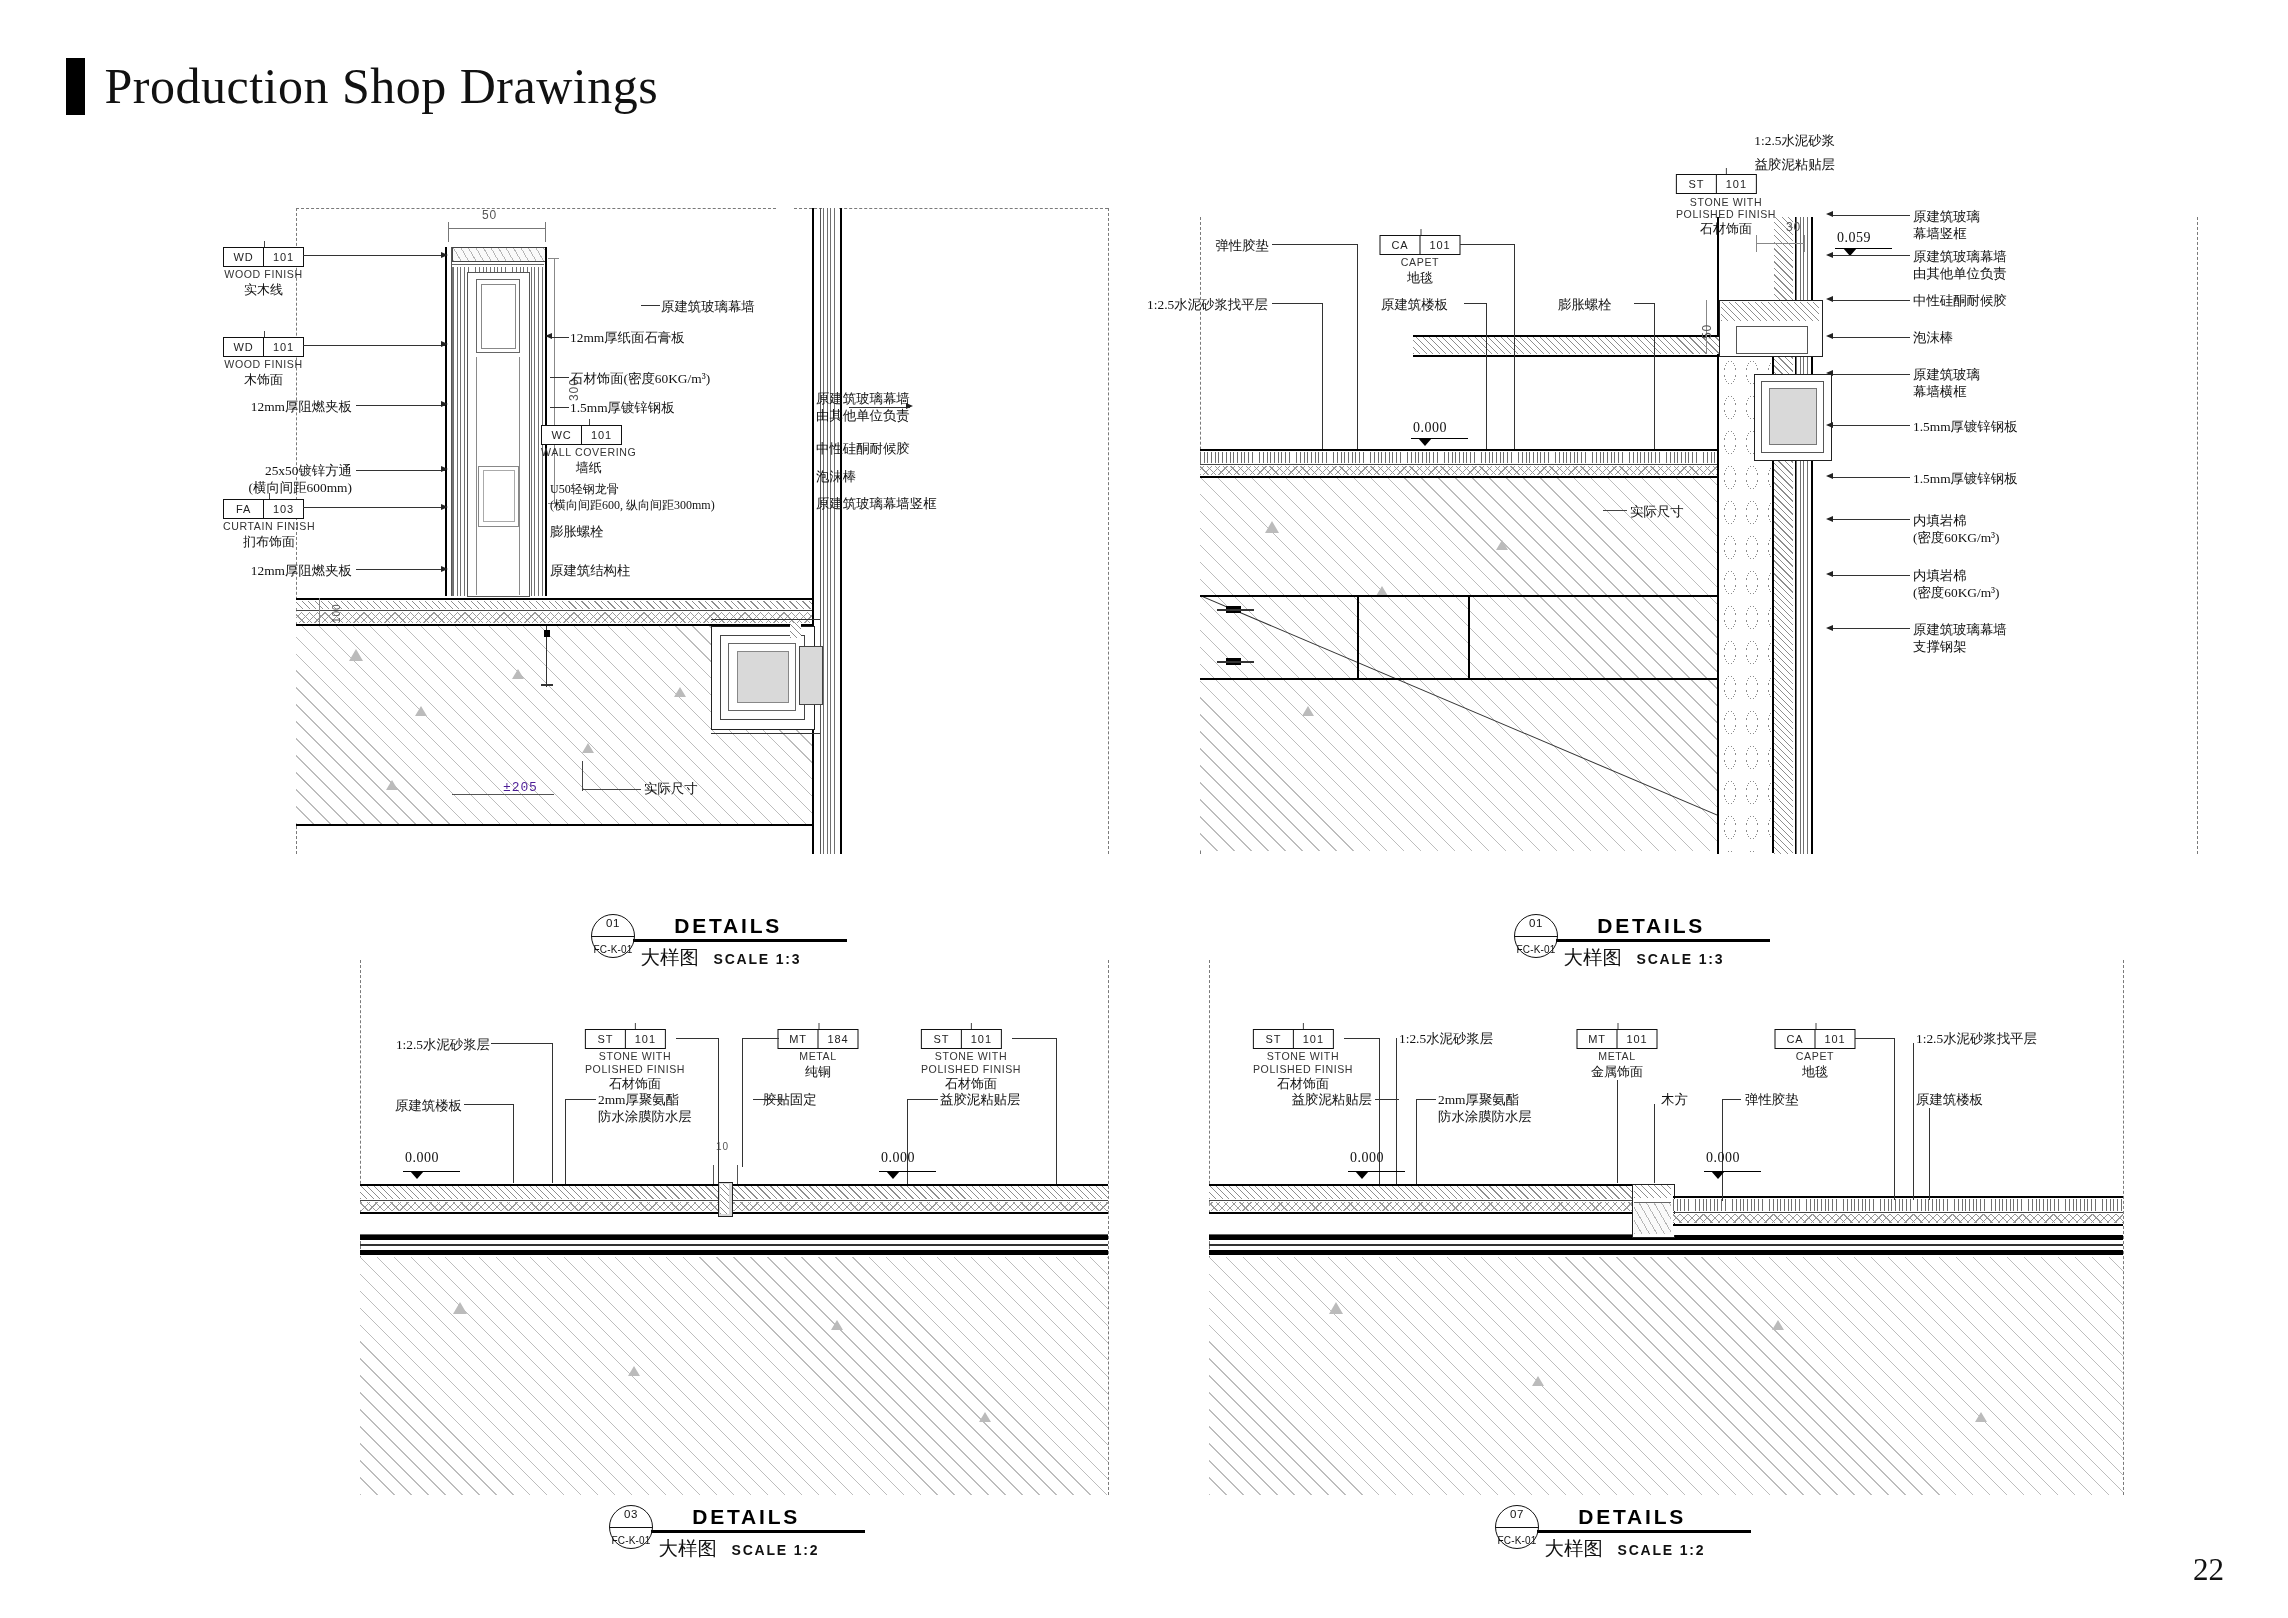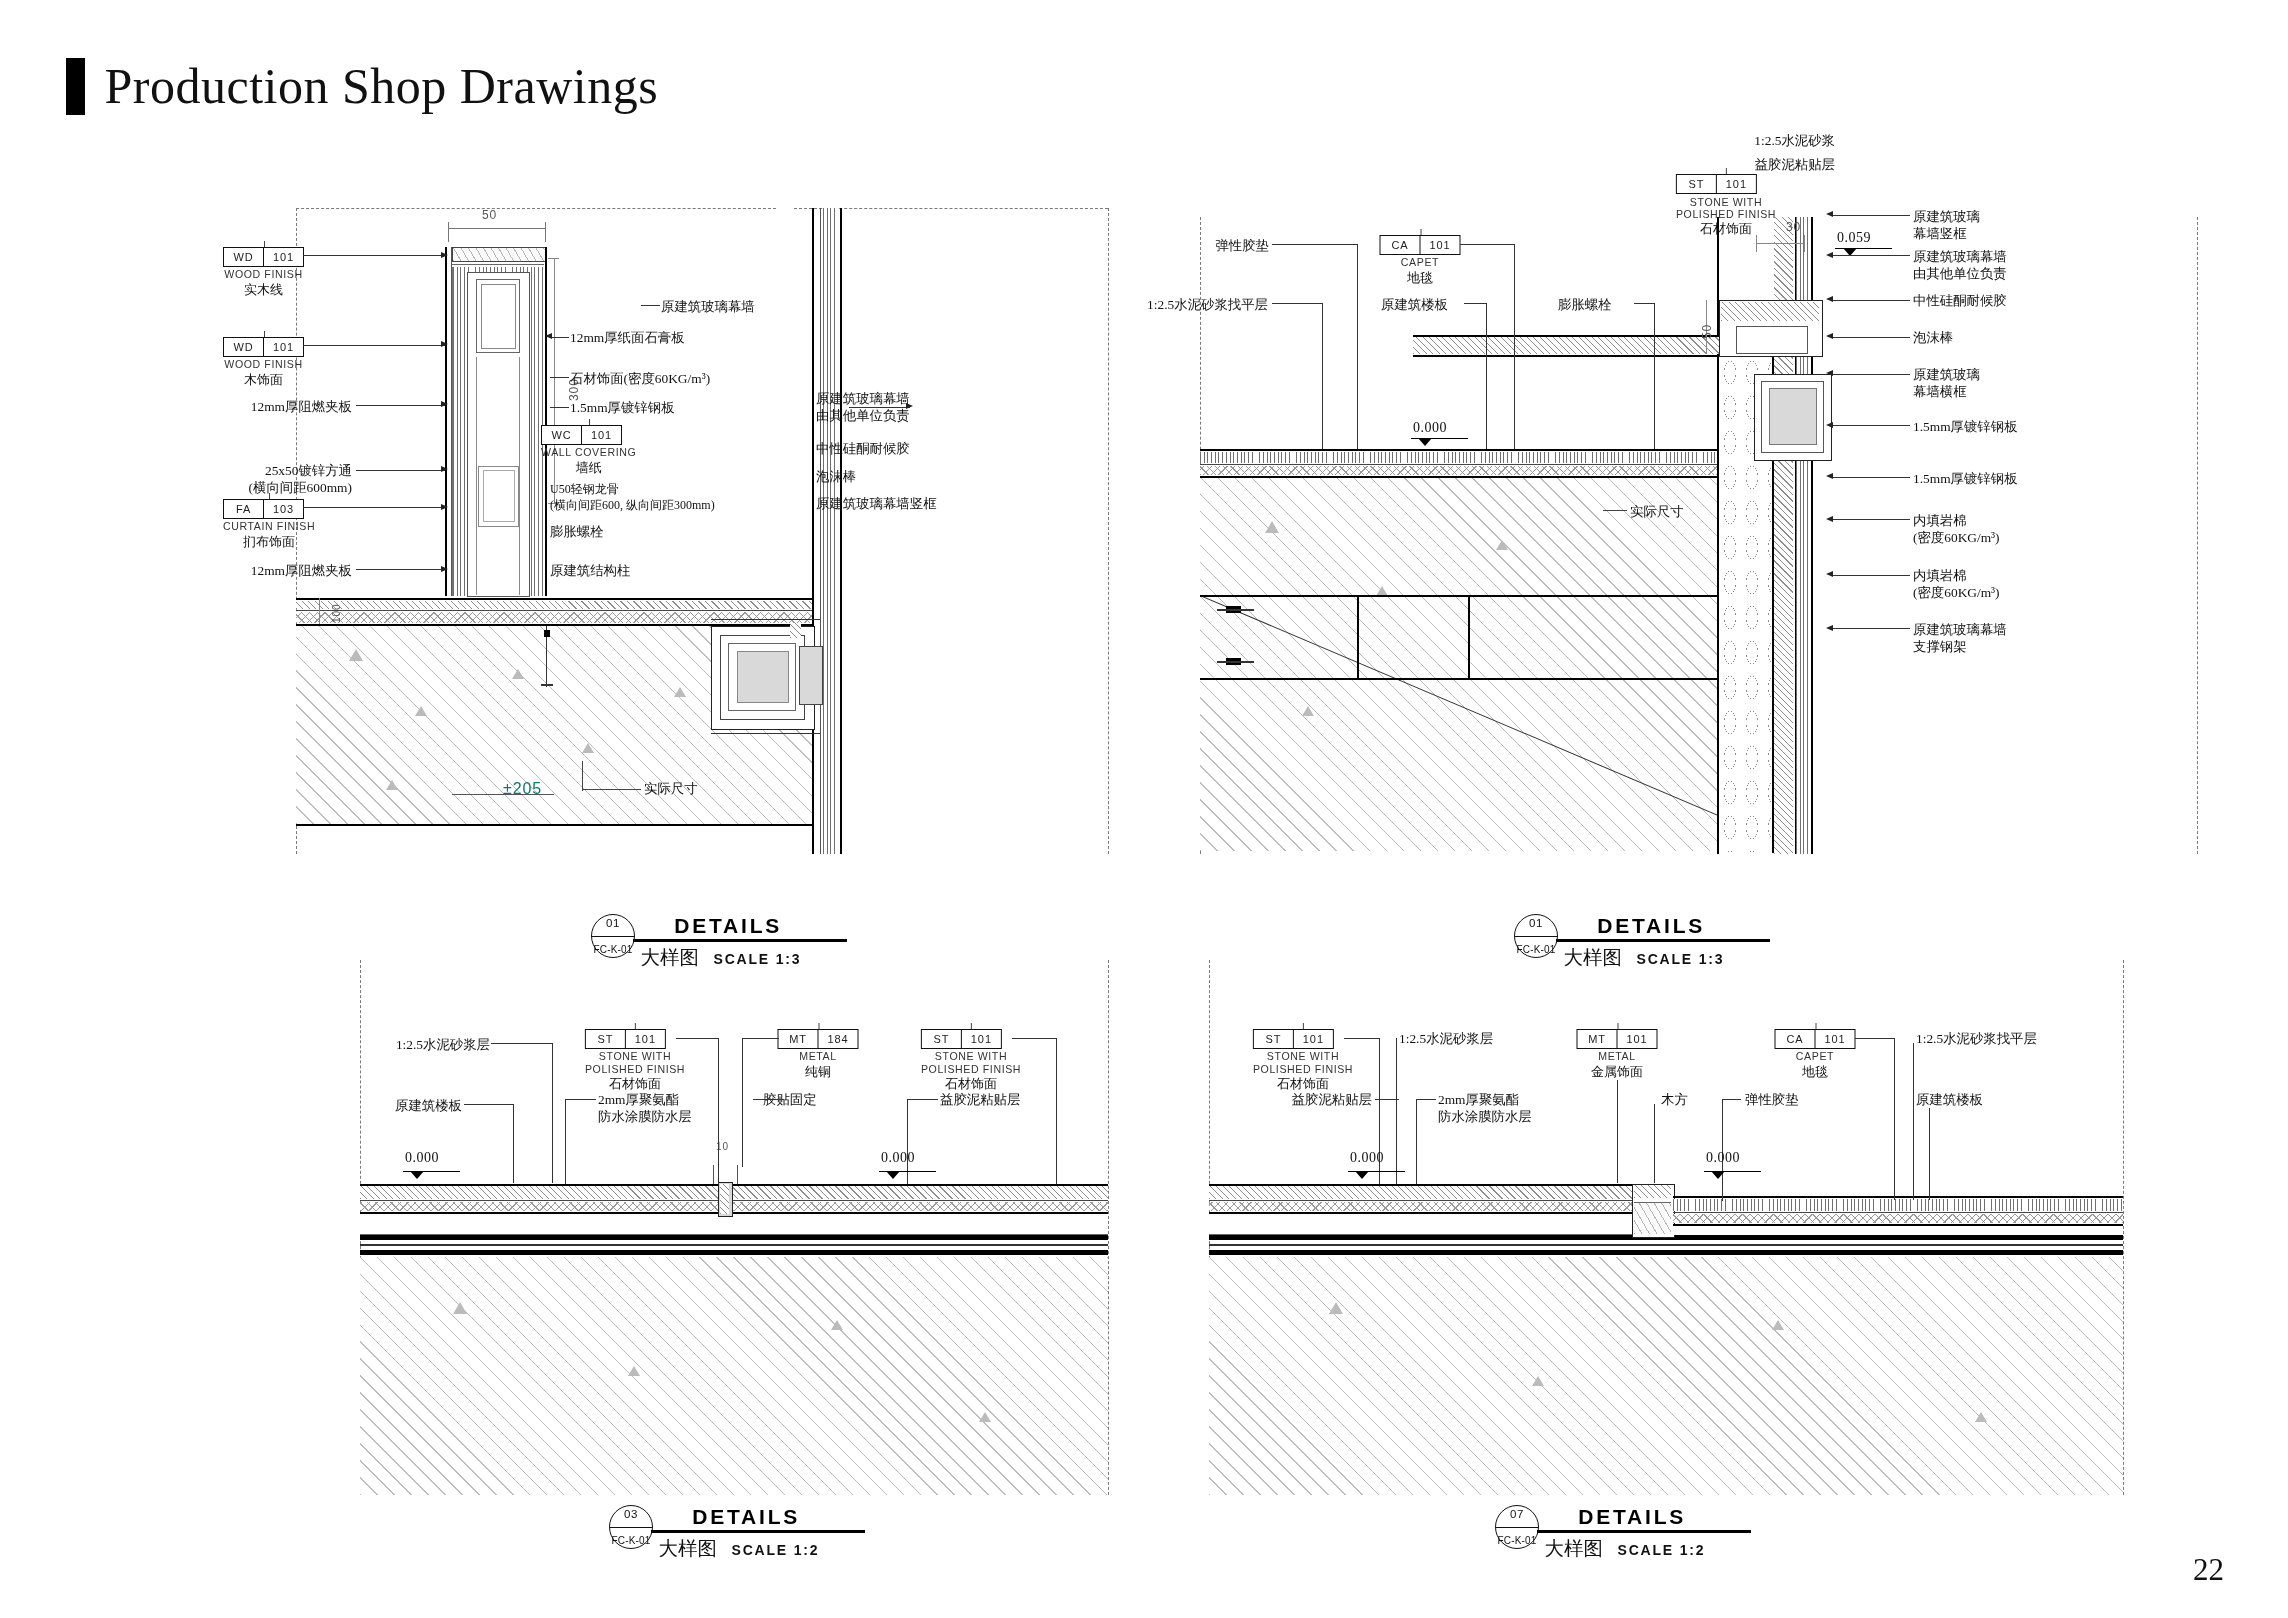--- a/index.html
+++ b/index.html
@@ -181,21 +181,21 @@
   <div class="ln h1" style="left:434px;top:430px;width:109px;background:#333;"></div>
   <div class="ln h1" style="left:434px;top:544px;width:109px;background:#333;"></div>
 
   <div class="fill-gray" style="position:absolute;left:522px;top:457px;width:22px;height:57px;border:0.9px solid #444;"></div>
   <div class="hatch-dense" style="position:absolute;left:513px;top:434px;width:11px;height:14.8px;"></div>
 
   <div class="lt" style="left:367px;top:591px;">实际尺寸</div>
   <div class="ln h1" style="left:305px;top:600px;width:59px;background:#444;"></div>
   <div class="ln v1" style="left:305px;top:572px;height:29.5px;background:#444;"></div>
 
-  <div class="dim" style="left:226px;top:591px;font-family:Liberation Sans, sans-serif;font-size:16px;color:#0f766e;">±205</div>
+  <div class="dim" style="left:226px;top:591px;font-family:Liberation Mono, monospace;font-size:13px;color:#4c1d95;">±205</div>
   <div class="ln h1" style="left:175px;top:605px;width:102px;background:#555;"></div>
 
   <div class="mtag" style="left:-54px;top:58px;">
     <div class="tick"></div>
     <div class="box">
         <span>WD</span>
         <span>101</span>
       </div>
     <div class="en">WOOD FINISH</div>
     <div class="cn">实木线</div>

